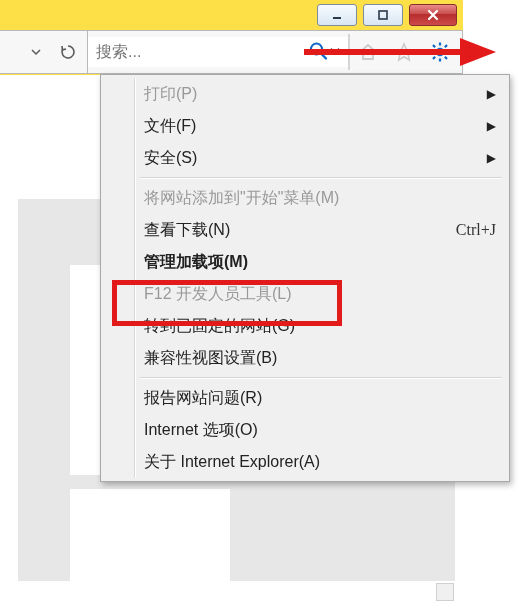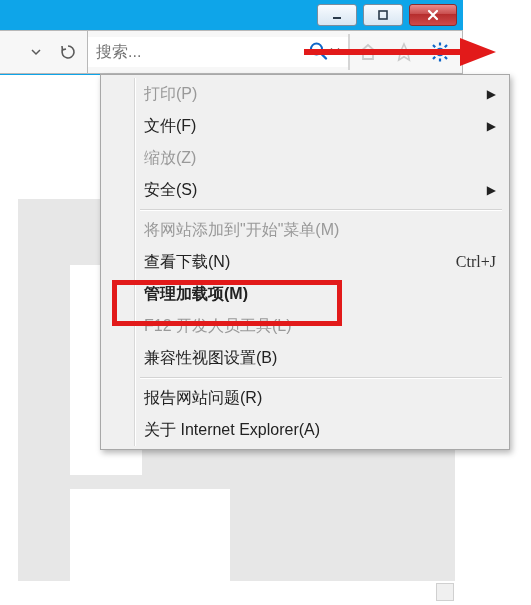--- a/index.html
+++ b/index.html
@@ -10,21 +10,21 @@
     font-family: "Microsoft YaHei", "Segoe UI", Tahoma, sans-serif;
     font-size: 15px;
     background: #fff;
     overflow: hidden;
     position: relative;
   }
   .canvas {
     position: relative;
     width: 463px;
     height: 605px;
-    background: #0ea5e9;
+    background: #fde047;
   }
 
   
   .winctrls {
     position: absolute;
     top: 4px;
     right: 6px;
     display: flex;
     gap: 6px;
   }
@@ -316,23 +316,20 @@
       <div class="gutter"></div>
 
       <div class="mi disabled">
         <span>打印(P)</span>
         <span class="sub">▶</span>
       </div>
       <div class="mi">
         <span>文件(F)</span>
         <span class="sub">▶</span>
       </div>
-      <div class="mi disabled">
-        <span>缩放(Z)</span>
-      </div>
       <div class="mi">
         <span>安全(S)</span>
         <span class="sub">▶</span>
       </div>
 
       <div class="sep"></div>
 
       <div class="mi disabled">
         <span>将网站添加到"开始"菜单(M)</span>
       </div>
@@ -340,27 +337,33 @@
         <span>查看下载(N)</span>
         <span class="shortcut">Ctrl+J</span>
       </div>
       <div class="mi" style="position:relative;font-weight:bold;">
         <span>管理加载项(M)</span>
       </div>
       <div class="mi disabled">
         <span>F12 开发人员工具(L)</span>
       </div>
       <div class="mi">
+        <span>转到已固定的网站(G)</span>
+      </div>
+      <div class="mi">
         <span>兼容性视图设置(B)</span>
       </div>
 
       <div class="sep"></div>
 
       <div class="mi">
         <span>报告网站问题(R)</span>
+      </div>
+      <div class="mi">
+        <span>Internet 选项(O)</span>
       </div>
       <div class="mi">
         <span>关于 Internet Explorer(A)</span>
       </div>
     </div>
   </div>
 
   <div class="hlbox" style="left:112px; top:280px; width:230px; height:46px;"></div>
 
   <svg class="arrow" style="left:300px; top:32px; width:200px; height:40px;" viewBox="0 0 200 40">

